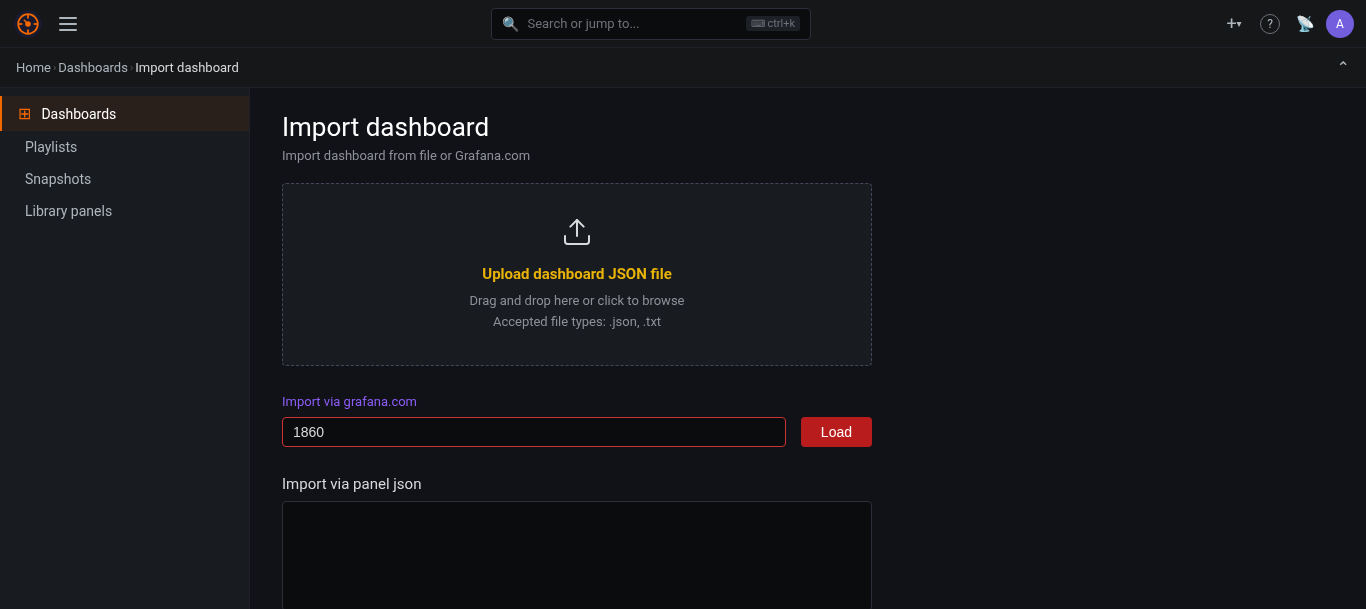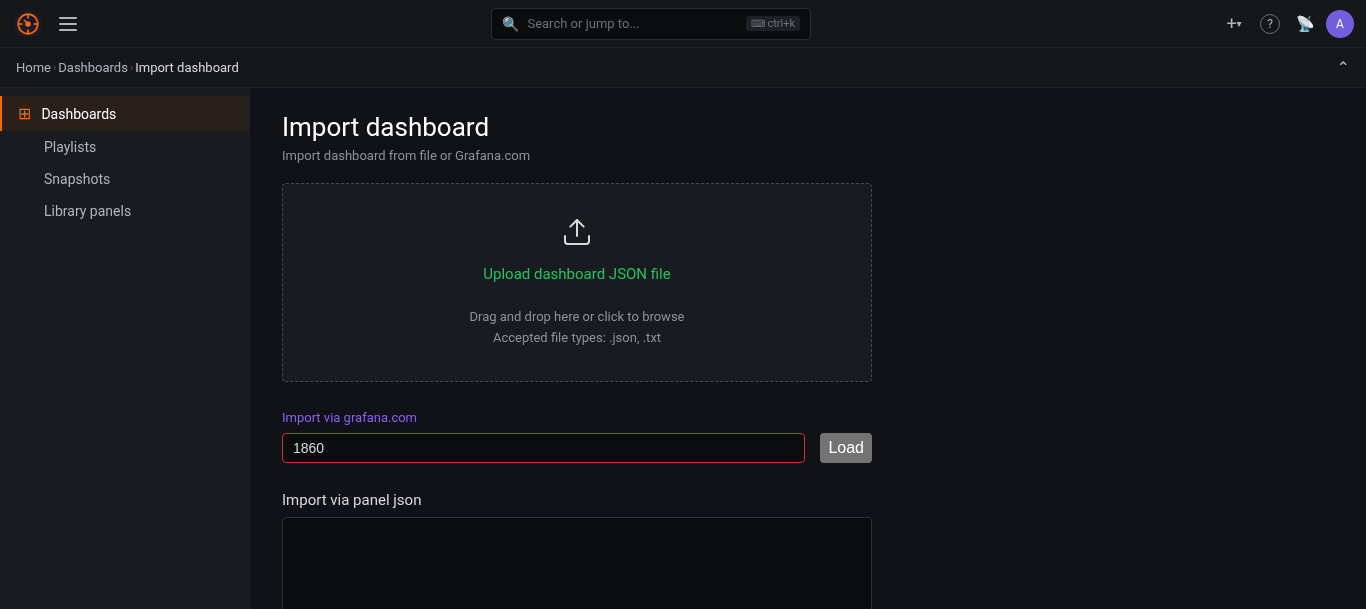--- a/index.html
+++ b/index.html
@@ -141,21 +141,21 @@
     }
     .sidebar-item-icon {
       font-size: 16px;
       color: #adb5bd;
     }
     .sidebar-item.active .sidebar-item-icon { color: #f46800; }
     .sidebar-item-label { font-size: 14px; }
     .sidebar-nav-item {
       display: flex;
       align-items: center;
-      padding: 8px 16px 8px 42px;
+      padding: 8px 16px 8px 23px;
       cursor: pointer;
       color: #adb5bd;
       font-size: 14px;
       border-left: 2px solid transparent;
     }
 
     
     .content {
       flex: 1;
       padding: 24px 32px;
@@ -186,23 +186,23 @@
       max-width: 590px;
     }
     .upload-icon {
       font-size: 28px;
       color: #d8d9da;
       margin-bottom: 10px;
       display: block;
     }
     .upload-title {
       font-size: 15px;
-      font-weight: 400;
-      color: #22c55e;
-      margin-bottom: 24px;
+      font-weight: 700;
+      color: #eab308;
+      margin-bottom: 8px;
     }
     .upload-hint {
       font-size: 13px;
       color: #8e9099;
       line-height: 1.6;
     }
 
     
     .import-section {
       margin-bottom: 28px;
@@ -221,26 +221,26 @@
       flex: 1;
       background: #0b0c0e;
       border: 1px solid #cc3333;
       border-radius: 4px;
       padding: 6px 10px;
       color: #d8d9da;
       font-size: 14px;
       outline: none;
     }
     .load-btn {
-      background: #737373;
+      background: #b91c1c;
       color: #fff;
       border: none;
       border-radius: 4px;
-      padding: 6px 8px;
-      font-size: 16px;
+      padding: 6px 20px;
+      font-size: 14px;
       cursor: pointer;
       white-space: nowrap;
     }
 
     
     .panel-json-section {
       max-width: 590px;
     }
     .panel-json-label {
       font-size: 15px;

